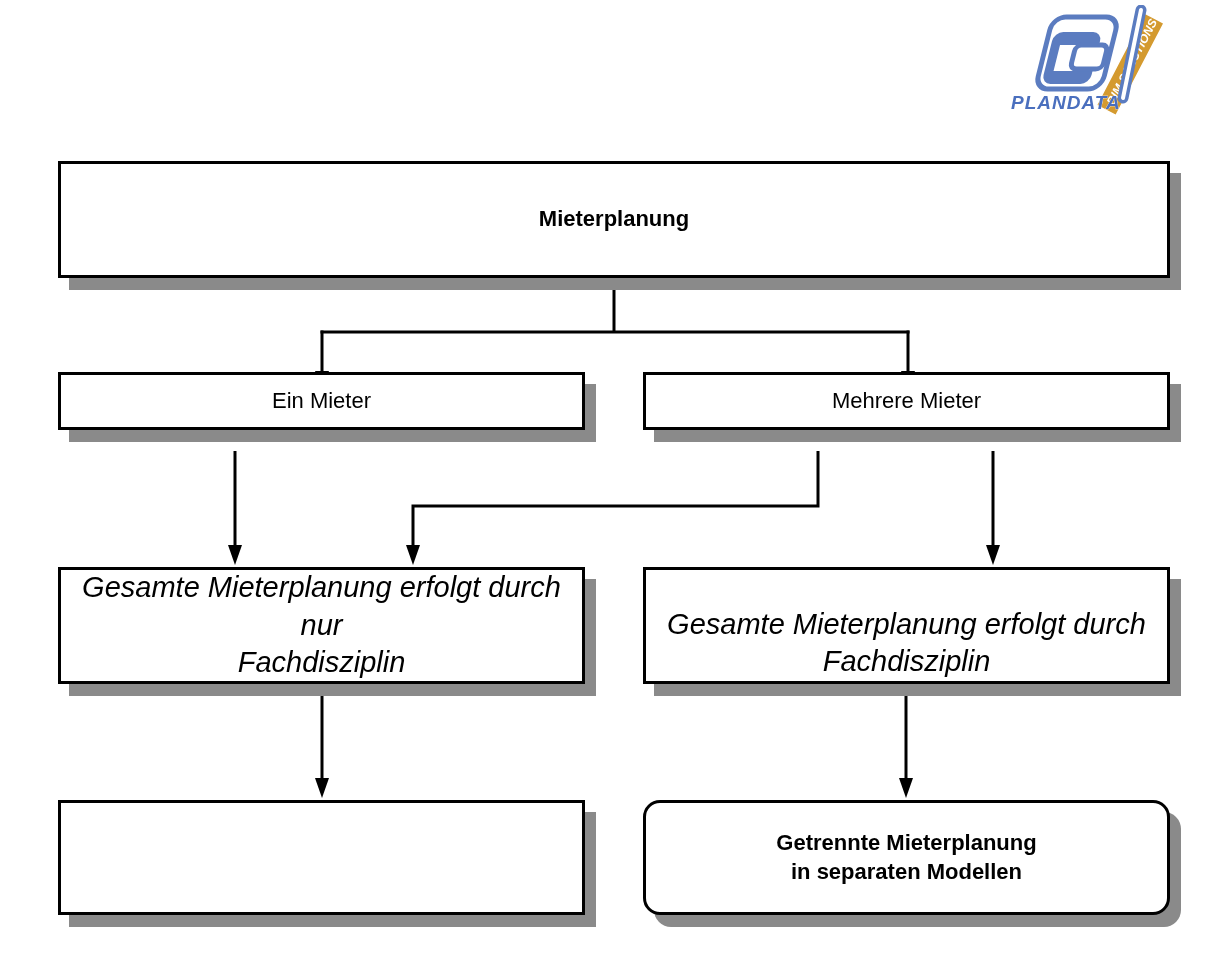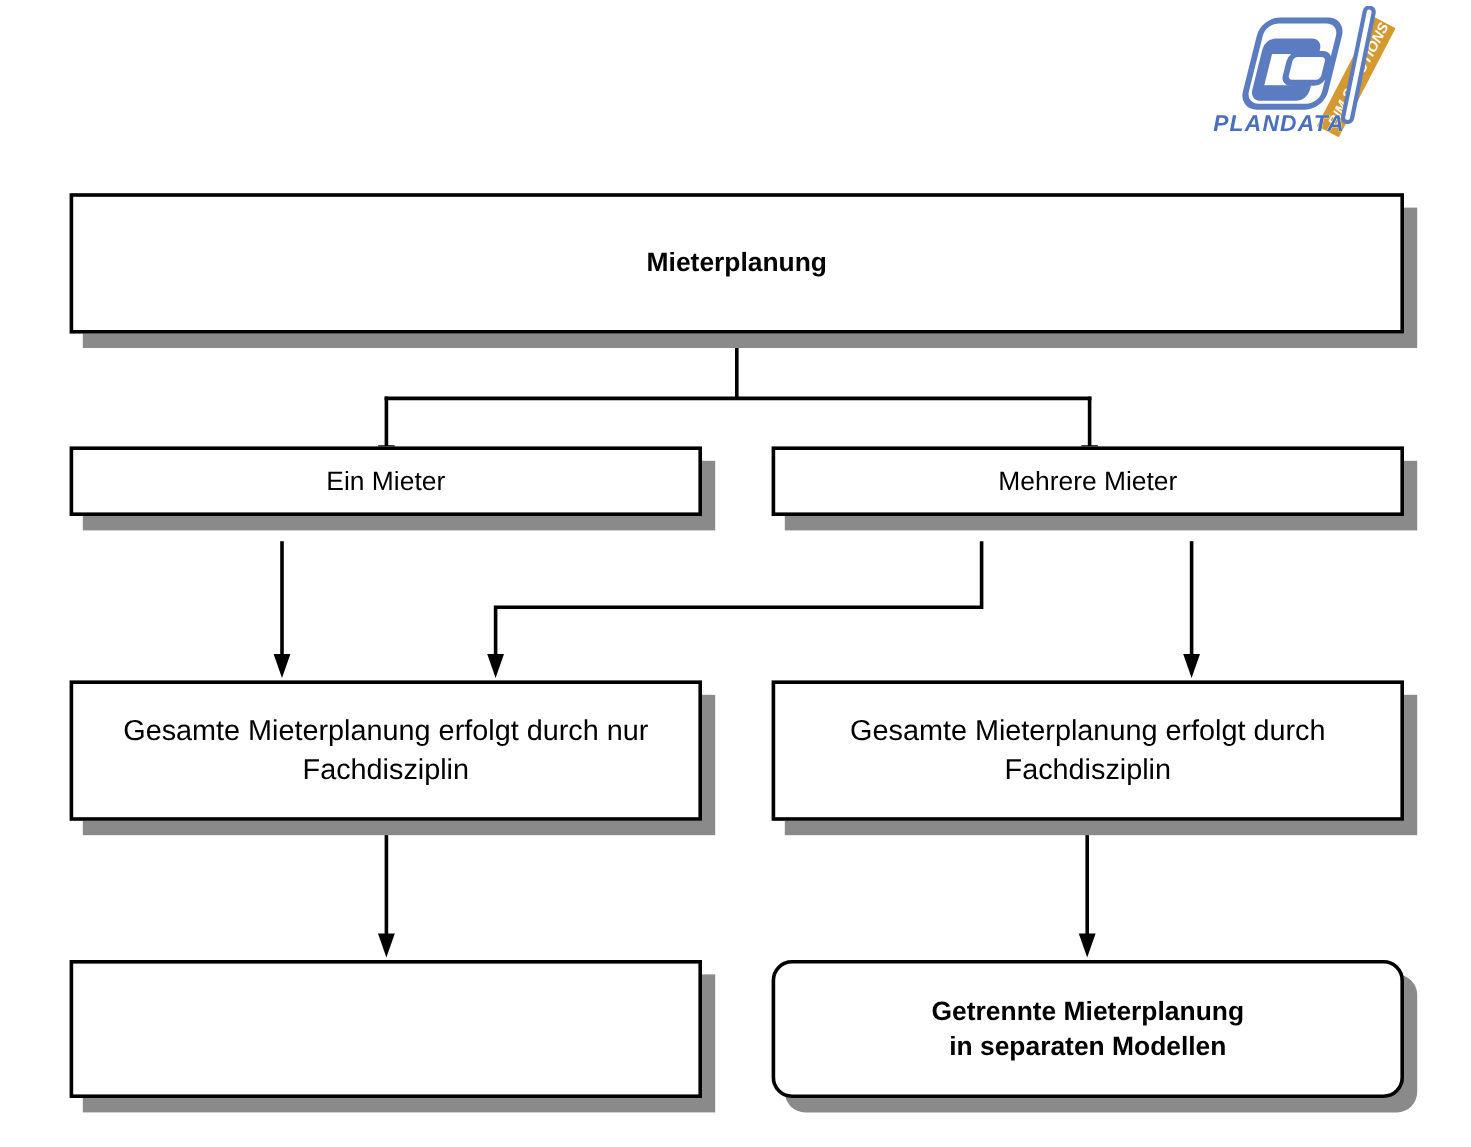--- a/index.html
+++ b/index.html
@@ -26,21 +26,21 @@
     display: flex;
     flex-direction: column;
     align-items: center;
     justify-content: center;
     text-align: center;
     line-height: 1.3;
   }
   .node .line { display: block; }
   .f-title   { font-size: 22px; font-weight: bold; }
   .f-plain   { font-size: 22px; font-weight: normal; }
-  .f-body    { font-size: 24px; font-weight: normal; }
+  .f-body    { font-size: 29px; font-weight: normal; font-style: italic; }
   .f-bold    { font-size: 22px; font-weight: bold; }
   .emph      { font-weight: bold; }
   .logo {
     position: absolute;
     left: 1010px; top: 5px;
     width: 165px; height: 110px;
   }
 </style>
 </head>
 <body>
@@ -106,21 +106,21 @@
     <span class="line">Ein Mieter</span>
   </div>
   <div class="node f-plain" style="left:643px; top:372px; width:527px; height:58px;">
     <span class="line">Mehrere Mieter</span>
   </div>
 
   <div class="node f-body" style="left:58px; top:567px; width:527px; height:117px;">
     <span class="line">Gesamte Mieterplanung erfolgt durch nur</span>
     <span class="line">Fachdisziplin</span>
   </div>
-  <div class="node f-body" style="left:643px; top:567px; width:527px; height:117px;">
+  <div class="node f-body" style="left:643px; top:567px; width:527px; height:117px;justify-content:flex-end;">
     <span class="line">Gesamte Mieterplanung erfolgt durch</span>
     <span class="line">Fachdisziplin</span>
   </div>
 
   <div class="node f-bold" style="left:58px; top:800px; width:527px; height:115px;">
   </div>
   <div class="node f-bold" style="left:643px; top:800px; width:527px; height:115px;border-radius:17px;">
     <span class="line">Getrennte Mieterplanung</span>
     <span class="line">in separaten Modellen</span>
   </div>

